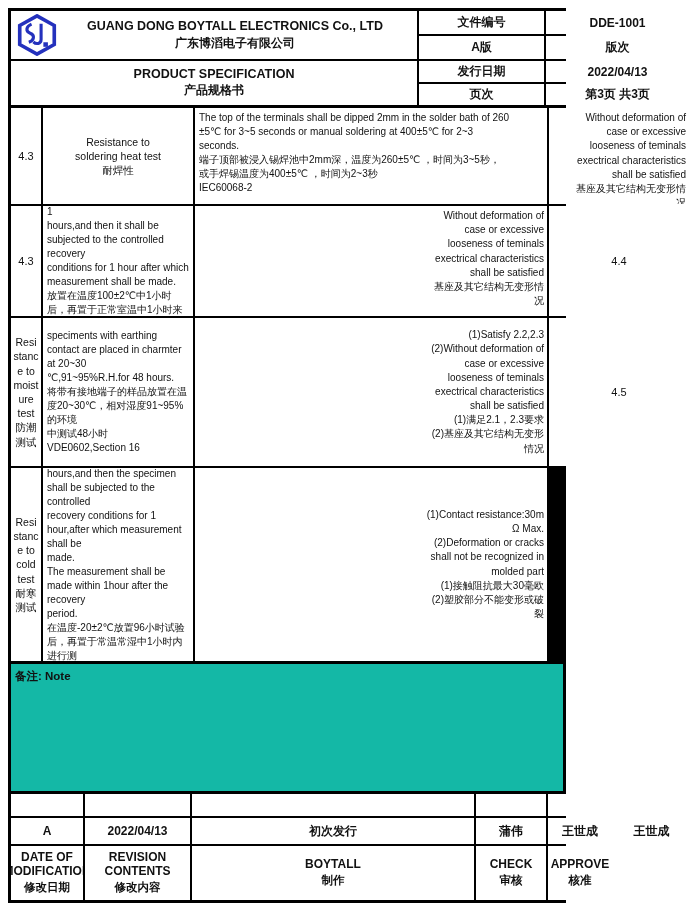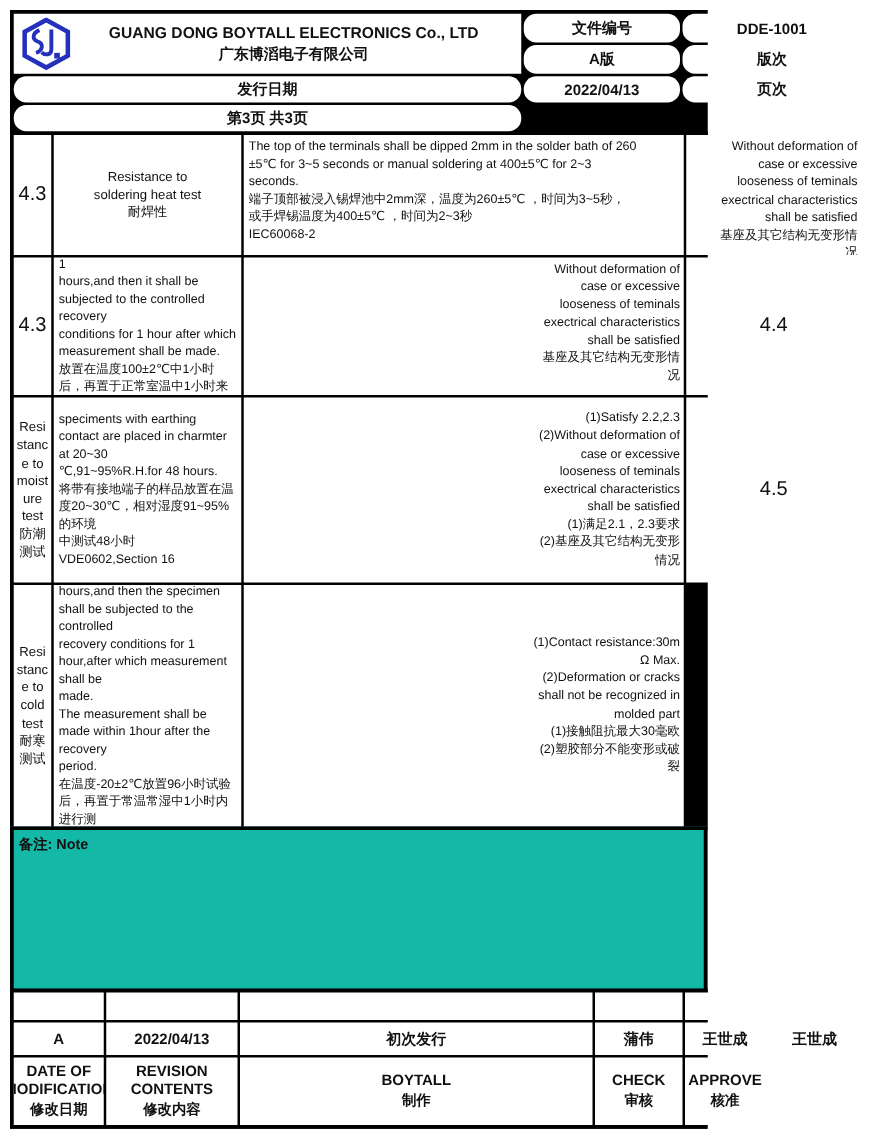--- a/index.html
+++ b/index.html
@@ -25,25 +25,25 @@
 
   
   .header { grid-template-columns: 406px 125px 143px; grid-template-rows: 23px 23px 21px 21px; }
   .company-cell { grid-row: 1 / span 2; flex-direction: row; align-items: center; padding: 2px 6px; }
   .title-cell { grid-row: 3 / span 2; }
   .company-text { flex: 1; text-align: center; }
   .company-en { font-size: 12.5px; font-weight: bold; }
   .company-cn { font-size: 12px; font-weight: bold; margin-top: 2px; }
   .doc-title-en { font-size: 12.5px; font-weight: bold; }
   .doc-title-cn { font-size: 12px; font-weight: bold; margin-top: 1px; }
-  .hlabel, .hvalue { font-size: 12px; font-weight: bold; border-radius: 10px; }
+  .hlabel, .hvalue { font-size: 12px; font-weight: bold; }
 
   
   .spec { margin-top: -3px; grid-template-columns: 30px 150px 352px 140px; grid-template-rows: 96px 110px 148px 193px; }
-  .no-cell { font-size: 16px; }
+  .no-cell { font-size: 11px; }
   .name-cell { font-size: 10.5px; padding: 2px; line-height: 1.35; }
   .desc-cell { font-size: 10px; line-height: 1.4; padding: 3px 4px; text-align: left; }
   .result-cell { font-size: 10px; line-height: 1.42; padding: 3px 3px; text-align: right; }
 
   
   .notebox { margin-top: -3px; border: 3px solid #000; background: #14b8a6; height: 133px; padding: 2px 4px; }
   .note-label { font-size: 11.5px; font-weight: bold; }
 
   
   .footer { margin-top: -3px; grid-template-columns: 72px 105px 282px 70px 64px 75px; grid-template-rows: 22px 26px 54px; }
@@ -72,20 +72,24 @@
         <div class="company-en">GUANG DONG BOYTALL ELECTRONICS Co., LTD</div>
         <div class="company-cn">广东博滔电子有限公司</div>
       </span>
     </div>
     <div class="cell hcenter hlabel">文件编号</div>
     <div class="cell hcenter hvalue">DDE-1001</div>
 
     <div class="cell hcenter hvalue">A版</div>
     <div class="cell hcenter hlabel">版次</div>
 
+    <div class="cell hcenter title-cell">
+      <div class="doc-title-en">PRODUCT SPECIFICATION</div>
+      <div class="doc-title-cn">产品规格书</div>
+    </div>
     <div class="cell hcenter hlabel">发行日期</div>
     <div class="cell hcenter hvalue">2022/04/13</div>
 
     <div class="cell hcenter hlabel">页次</div>
     <div class="cell hcenter hvalue">第3页  共3页</div>
   </div>
 
   <div class="gridtable spec">
 
     <div class="cell hcenter no-cell">4.3</div>

